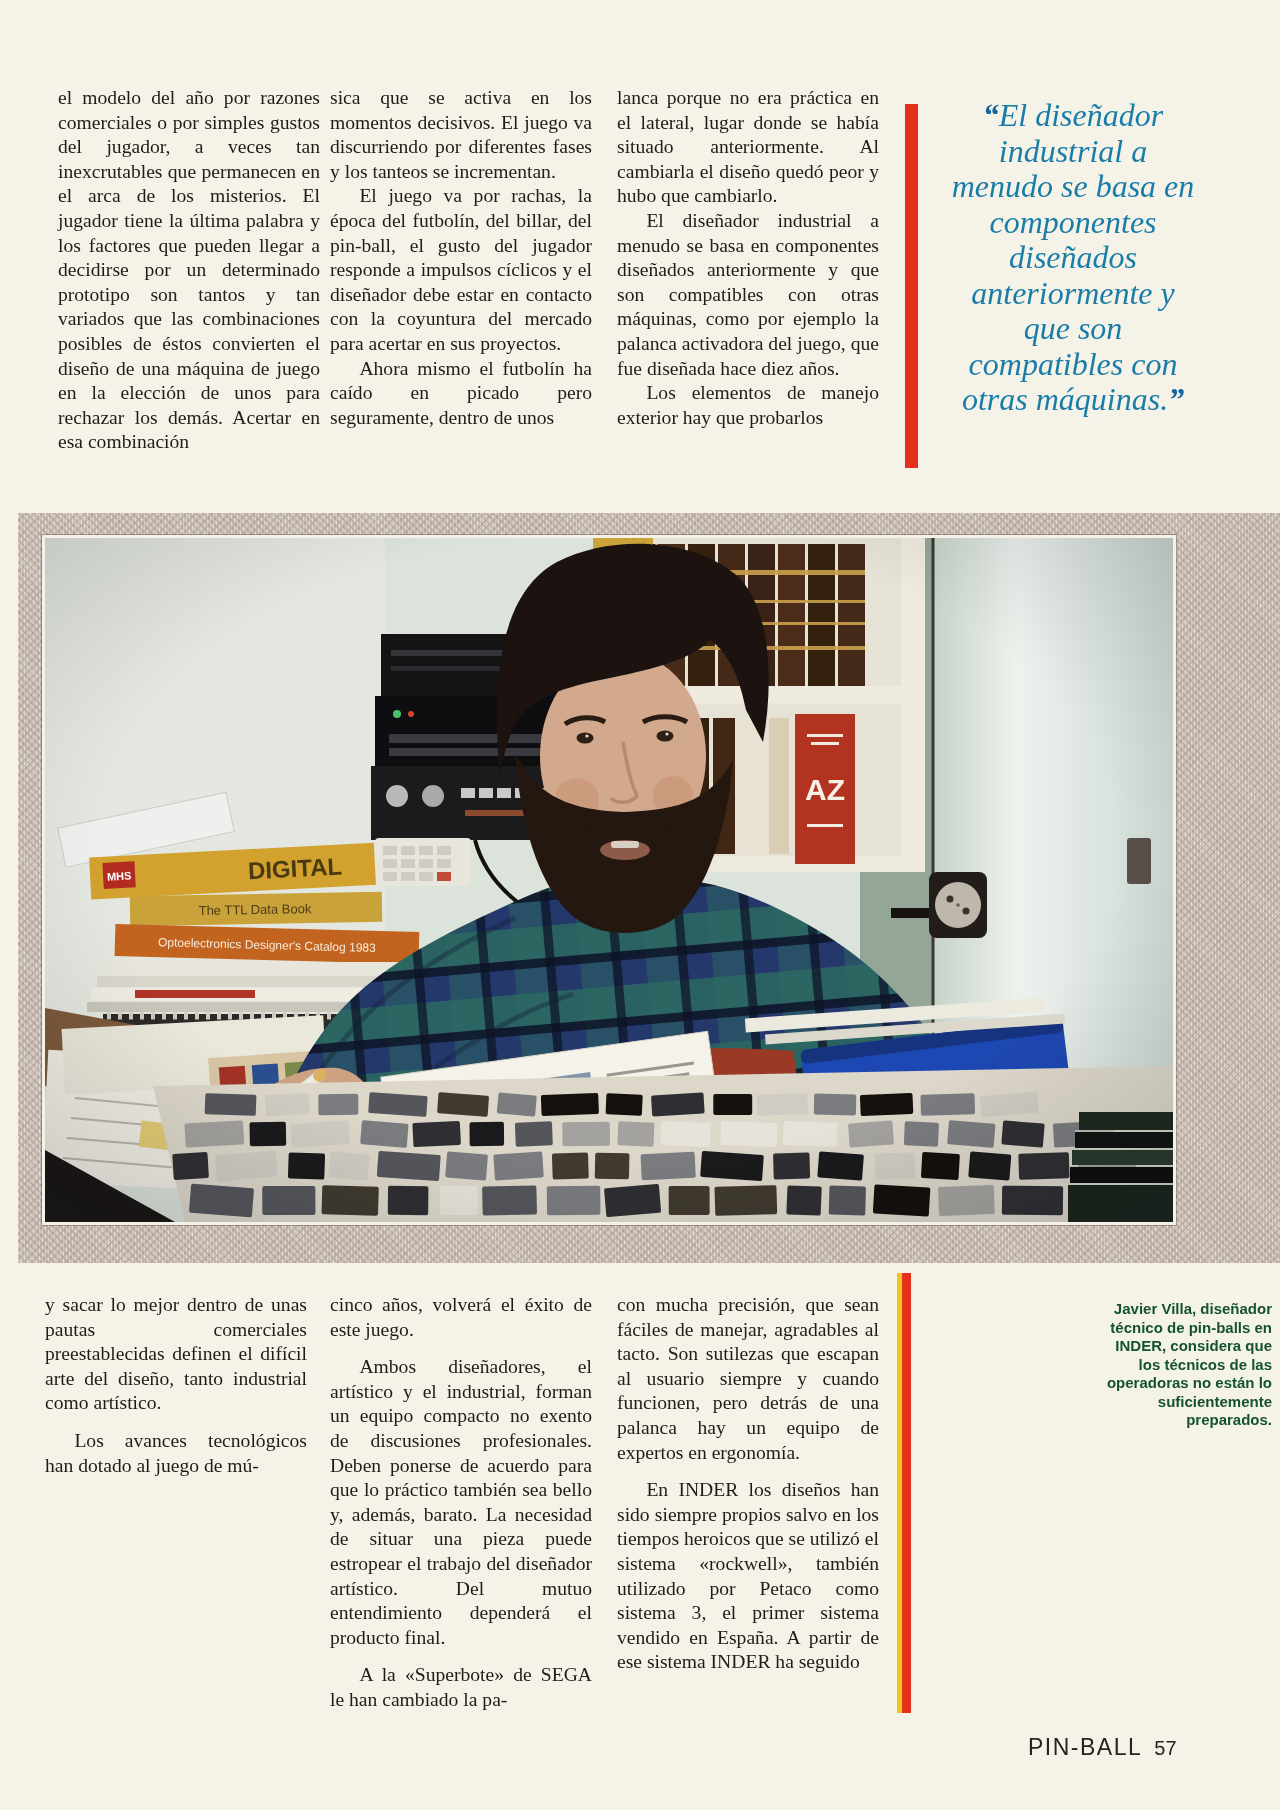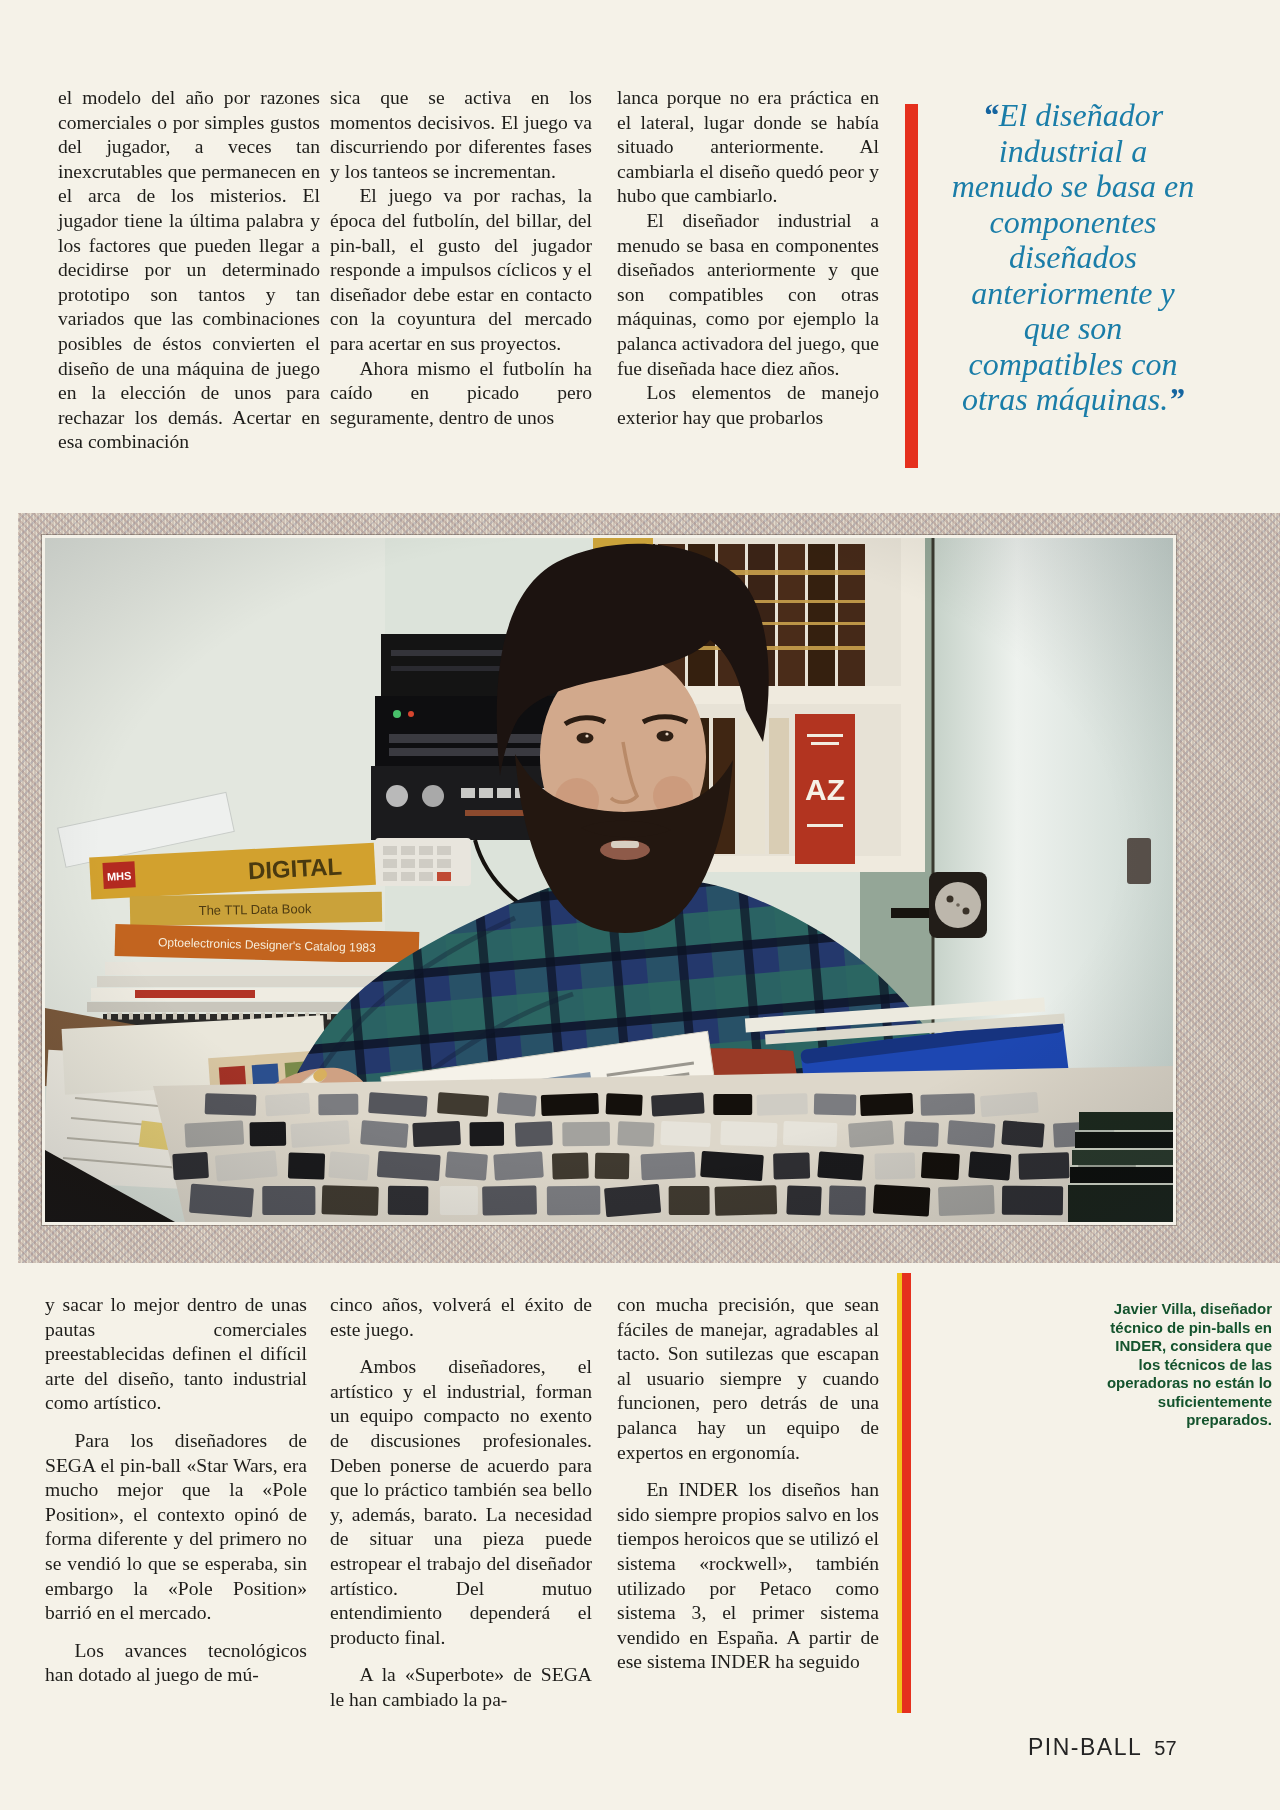--- a/index.html
+++ b/index.html
@@ -408,21 +408,20 @@
           </g>
         </g>
 
         <rect width="1128" height="684" fill="url(#vignette)"></rect>
       </svg>
     </div>
   </figure>
 
   <section class="col bottom" id="bc1">
       <p>y sacar lo mejor dentro de unas pautas comerciales preestablecidas definen el difícil arte del diseño, tanto industrial como artístico.</p>
-      <p>Para los diseñadores de SEGA el pin-ball «Star Wars, era mucho mejor que la «Pole Position», el contexto opinó de forma diferente y del primero no se vendió lo que se esperaba, sin embargo la «Pole Position» barrió en el mercado.</p>
       <p>Los avances tecnológicos han dotado al juego de mú-</p>
     </section>
   <section class="col bottom" id="bc2">
       <p>cinco años, volverá el éxito de este juego.</p>
       <p>Ambos diseñadores, el artístico y el industrial, forman un equipo compacto no exento de discusiones profesionales. Deben ponerse de acuerdo para que lo práctico también sea bello y, además, barato. La necesidad de situar una pieza puede estropear el trabajo del diseñador artístico. Del mutuo entendimiento dependerá el producto final.</p>
       <p>A la «Superbote» de SEGA le han cambiado la pa-</p>
     </section>
   <section class="col bottom" id="bc3">
       <p>con mucha precisión, que sean fáciles de manejar, agradables al tacto. Son sutilezas que escapan al usuario siempre y cuando funcionen, pero detrás de una palanca hay un equipo de expertos en ergonomía.</p>
       <p>En INDER los diseños han sido siempre propios salvo en los tiempos heroicos que se utilizó el sistema «rockwell», también utilizado por Petaco como sistema 3, el primer sistema vendido en España. A partir de ese sistema INDER ha seguido</p>

